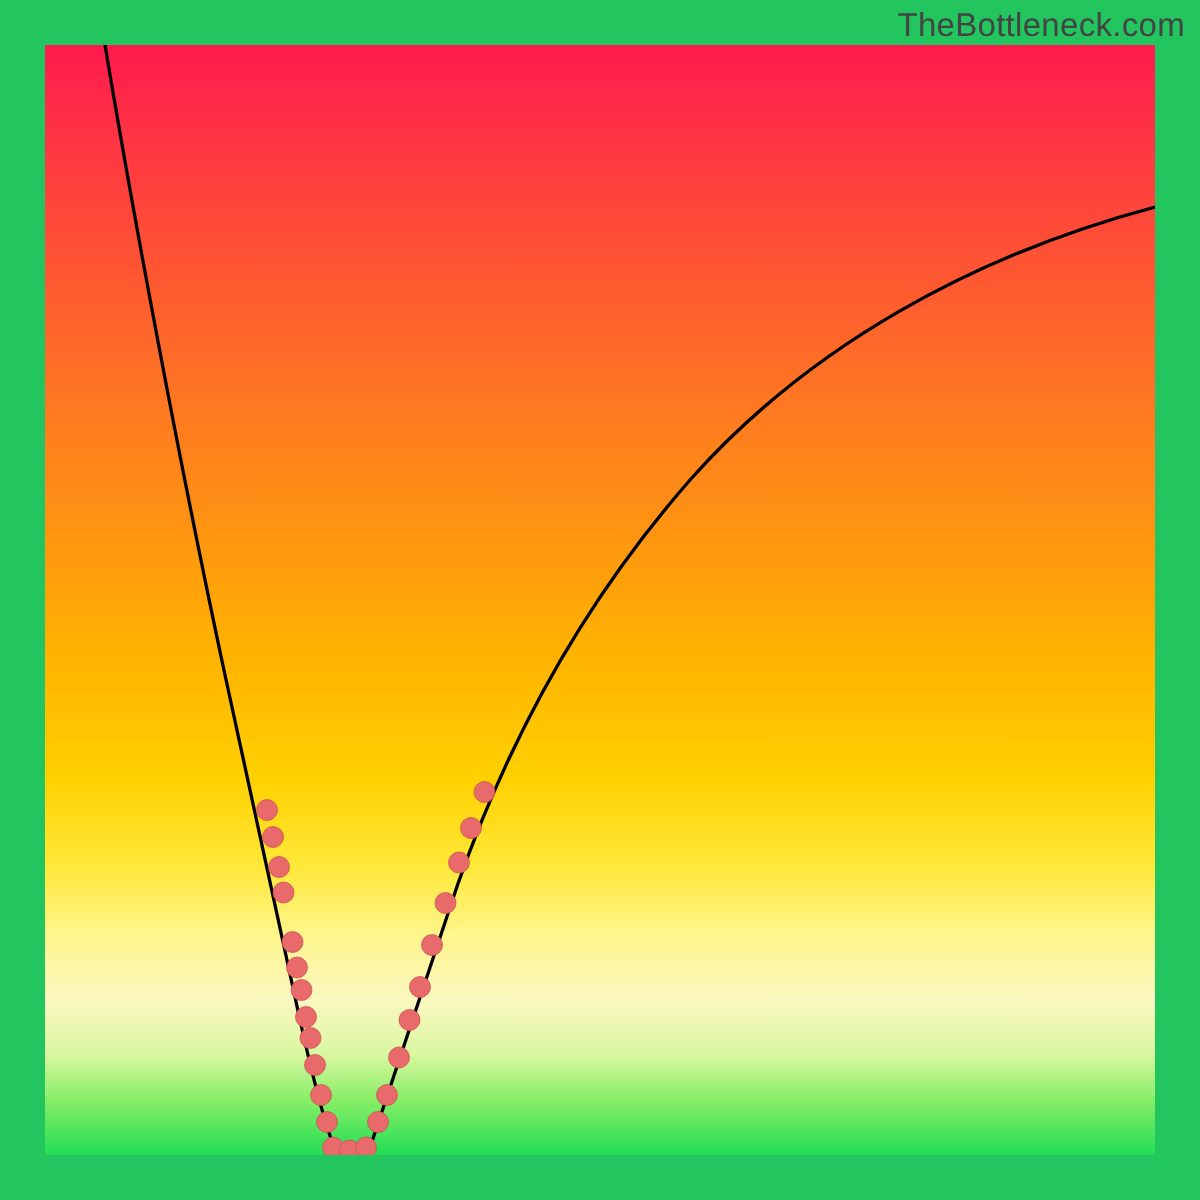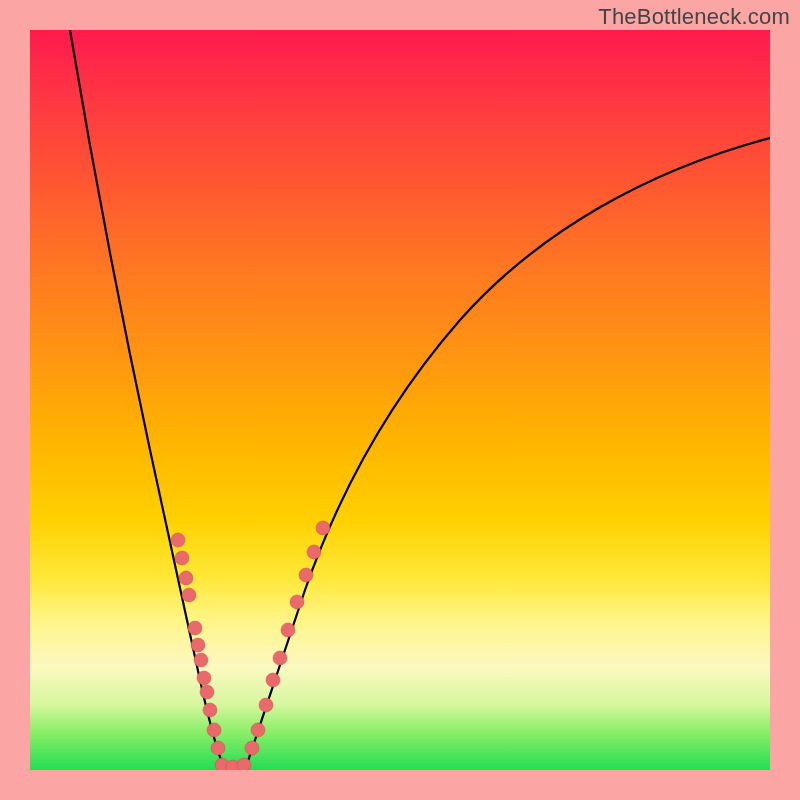--- a/index.html
+++ b/index.html
@@ -10,21 +10,21 @@
     overflow: hidden;
     background: #000;
     font-family: Arial, Helvetica, sans-serif;
   }
   .frame {
     position: absolute;
     left: 0;
     top: 0;
     width: 800px;
     height: 800px;
-    background: #fca5a5;
+    background: #22c55e;
   }
   .plot {
     position: absolute;
     left: 30px;
     top: 30px;
     width: 740px;
     height: 740px;
     background: linear-gradient(
       to bottom,
       #ff1a4d 0%,

